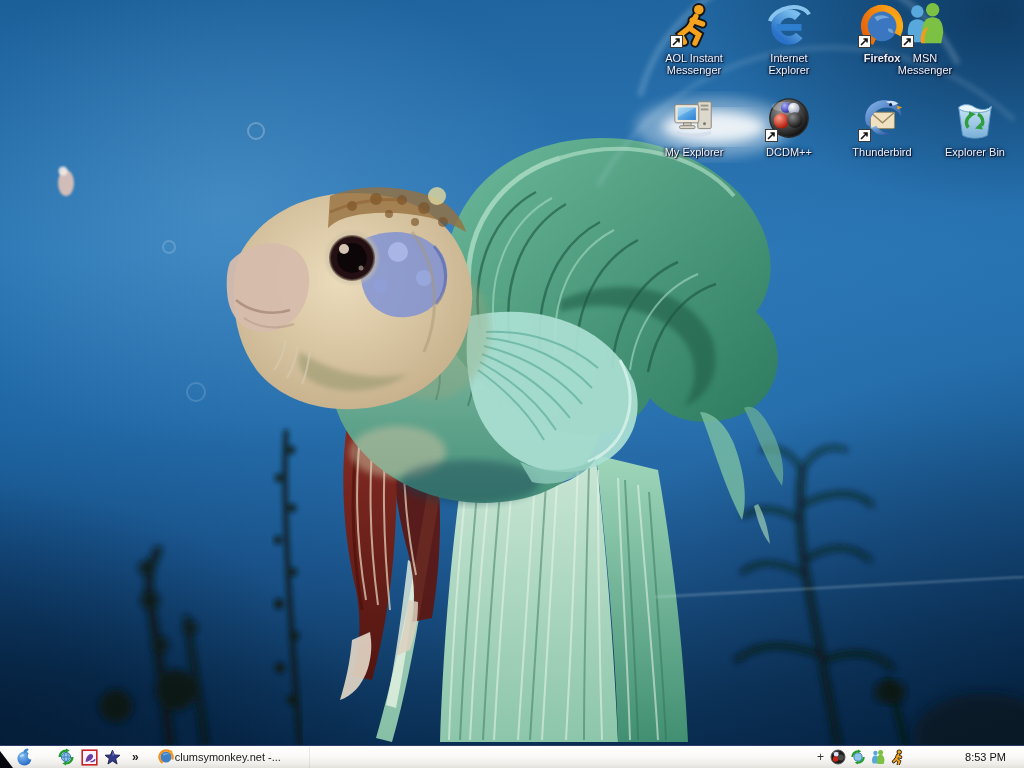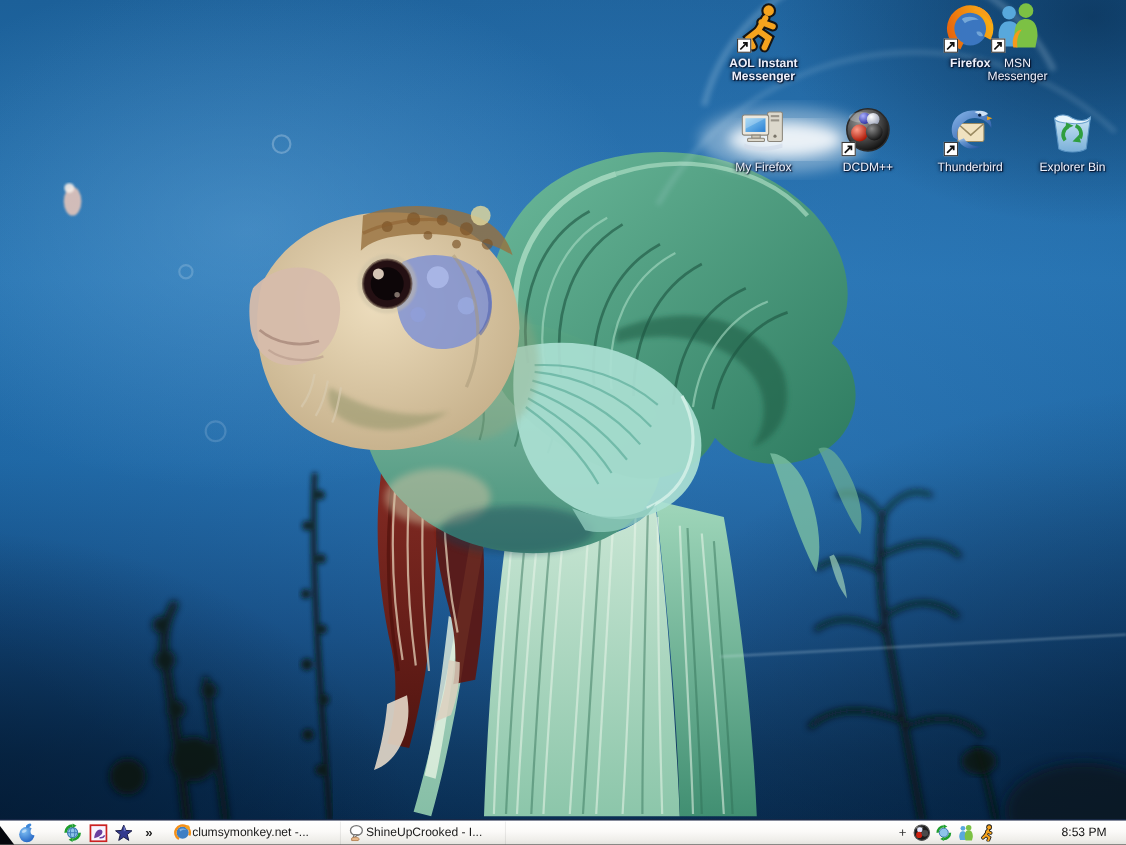--- a/index.html
+++ b/index.html
@@ -269,21 +269,21 @@
       <path d="M598,186 A266,266 0 0 1 1014,120" fill="none" stroke="#cfe6f4" stroke-width="5" opacity="0.15" filter="url(#b2)"></path>
       <path d="M655,597 L1024,577" stroke="#d8ecf6" stroke-width="2" opacity="0.28" filter="url(#b1)"></path>
       <ellipse cx="66" cy="183" rx="8" ry="13" fill="#e3c4ba" opacity="0.9" filter="url(#b1)"></ellipse>
       <circle cx="63" cy="171" r="4.5" fill="#f4ece6" opacity="0.9" filter="url(#b1)"></circle>
       <circle cx="256" cy="131" r="8" fill="none" stroke="#d4e6f2" stroke-width="2" opacity="0.3"></circle>
       <circle cx="169" cy="247" r="6" fill="none" stroke="#d4e6f2" stroke-width="2" opacity="0.22"></circle>
       <circle cx="196" cy="392" r="9" fill="none" stroke="#d4e6f2" stroke-width="2" opacity="0.18"></circle>
     </g>
   </svg>
 
-  <div class="icon-cell" style="left:650px;top:2px;font-weight:bold;">
+  <div class="icon-cell" style="left:650px;top:2px;">
     <div class="art-wrap">
       <svg width="48" height="46" viewBox="0 0 48 48">
         <g stroke="#151515" stroke-width="9.5" stroke-linecap="round" fill="none">
           <path d="M26,15 L19,27"></path>
             <path d="M22,19 L33,23"></path>
             <path d="M19,27 L29,34 L25,43"></path>
             <path d="M19,27 L10,34 L14,42"></path>
         </g>
         <circle cx="29" cy="8" r="7" fill="#151515"></circle>
         <g stroke="#f5a31e" stroke-width="5.5" stroke-linecap="round" fill="none">
@@ -299,20 +299,39 @@
             <path d="M2,9 L8,3 M4.5,3 H8 V6.5" stroke="#111" stroke-width="1.6" fill="none"></path>
           </svg>
       </span>
     </div>
     <div class="dt-label">
       <div>AOL Instant</div>
         <div>Messenger</div>
     </div>
   </div>
 
+  <div class="icon-cell" style="left:745px;top:2px;">
+    <div class="art-wrap">
+      <svg width="48" height="46" viewBox="0 0 48 48">
+        <defs>
+            <linearGradient id="ieG" x1="0" y1="0" x2="0" y2="1">
+          <stop offset="0" stop-color="#79bdec"></stop>
+              <stop offset="1" stop-color="#2a72c8"></stop>
+            </linearGradient>
+          </defs>
+        <circle cx="24" cy="26" r="14" fill="none" stroke="url(#ieG)" stroke-width="9" stroke-dasharray="66 22" transform="rotate(40 24 26)"></circle>
+        <rect x="11" y="23" width="26" height="7" fill="#2f7fd0"></rect>
+        <path d="M4,20 C10,4 38,0 45,13" fill="none" stroke="#8ecaf2" stroke-width="4" opacity="0.95"></path>
+      </svg>
+    </div>
+    <div class="dt-label">
+      <div>Internet</div>
+        <div>Explorer</div>
+    </div>
+  </div>
 
   <div class="icon-cell" style="left:838px;top:2px;font-weight:bold;">
     <div class="art-wrap">
       <svg width="48" height="46" viewBox="0 0 48 48">
         <defs>
             <linearGradient id="foxG" x1="0" y1="0" x2="1" y2="1">
           <stop offset="0" stop-color="#fcb813"></stop>
               <stop offset="1" stop-color="#e55b0c"></stop>
             </linearGradient>
           </defs>
@@ -371,21 +390,21 @@
         <circle cx="35" cy="29" r="1.5" fill="#7a756a"></circle>
         <rect x="4" y="9" width="25" height="19" rx="2" fill="#ece8de" stroke="#8a857a"></rect>
         <rect x="7" y="12" width="19" height="13" fill="url(#scrG)"></rect>
         <path d="M7,12 L26,12 L7,22 Z" fill="#ffffff" opacity="0.25"></path>
         <rect x="13" y="28" width="8" height="3" fill="#cfcaba" stroke="#8a857a"></rect>
         <rect x="9" y="31" width="16" height="3" rx="1" fill="#dcd8cc" stroke="#8a857a"></rect>
         <path d="M6,36 C14,40 30,40 42,36 L42,40 C30,44 14,44 6,40 Z" fill="#cfd8e8" opacity="0.6"></path>
       </svg>
     </div>
     <div class="dt-label">
-      <div>My Firefox</div>
+      <div>My Explorer</div>
         <div></div>
     </div>
   </div>
 
   <div class="icon-cell" style="left:838px;top:96px;">
     <div class="art-wrap">
       <svg width="48" height="46" viewBox="0 0 48 48">
         <defs>
             <linearGradient id="tbG" x1="0" y1="0" x2="1" y2="1">
           <stop offset="0" stop-color="#8ab8ec"></stop>
@@ -527,28 +546,20 @@
 
     <div class="task-btn" style="margin-left:9px;width:158px;">
       <svg width="16" height="16" viewBox="0 0 16 16">
         <circle cx="8" cy="8" r="5.6" fill="#3f7fc4"></circle>
         <path d="M5,5 C7,3.8 10,4 11.6,5.6 C9.6,5 7,5.4 6,6.8 Z" fill="#8ab8e4" opacity="0.9"></path>
         <circle cx="8" cy="8" r="6.6" fill="none" stroke="#f59018" stroke-width="2.2" stroke-dasharray="30 12" transform="rotate(120 8 8)"></circle>
         <circle cx="12.6" cy="3" r="1.8" fill="#f6a01c"></circle>
       </svg>
       <span class="tb-label">clumsymonkey.net -...</span>
     </div>
-    <div class="task-btn" style="width:150px;">
-      <svg width="16" height="16" viewBox="0 0 16 16">
-        <ellipse cx="8" cy="6" rx="5.4" ry="4.4" fill="#ffffff" stroke="#777777" stroke-width="1.2"></ellipse>
-        <path d="M6,9.6 L4.6,13.6 L9.4,9.8 Z" fill="#ffffff" stroke="#777777" stroke-width="1"></path>
-        <path d="M3.6,13.2 C5.6,11.4 9.2,11.8 10.6,13.6 L9.6,15.2 L3.8,15.2 Z" fill="#e8b88a" stroke="#b07a4a" stroke-width="0.8"></path>
-      </svg>
-      <span class="tb-label">ShineUpCrooked - I...</span>
-    </div>
 
     <div class="tray">
       <span class="tray-plus">+</span>
       <svg width="16" height="16" viewBox="0 0 16 16">
         <circle cx="8" cy="8" r="7" fill="#1c1c1c" stroke="#555555"></circle>
         <circle cx="6.2" cy="5.4" r="2.4" fill="#dfe4ff"></circle>
         <circle cx="5.6" cy="10" r="2.8" fill="#cc2211"></circle>
         <circle cx="10.8" cy="8.6" r="3" fill="#4a4a4a"></circle>
         <ellipse cx="6" cy="3.6" rx="3.4" ry="1.2" fill="#ffffff" opacity="0.3"></ellipse>
       </svg>

